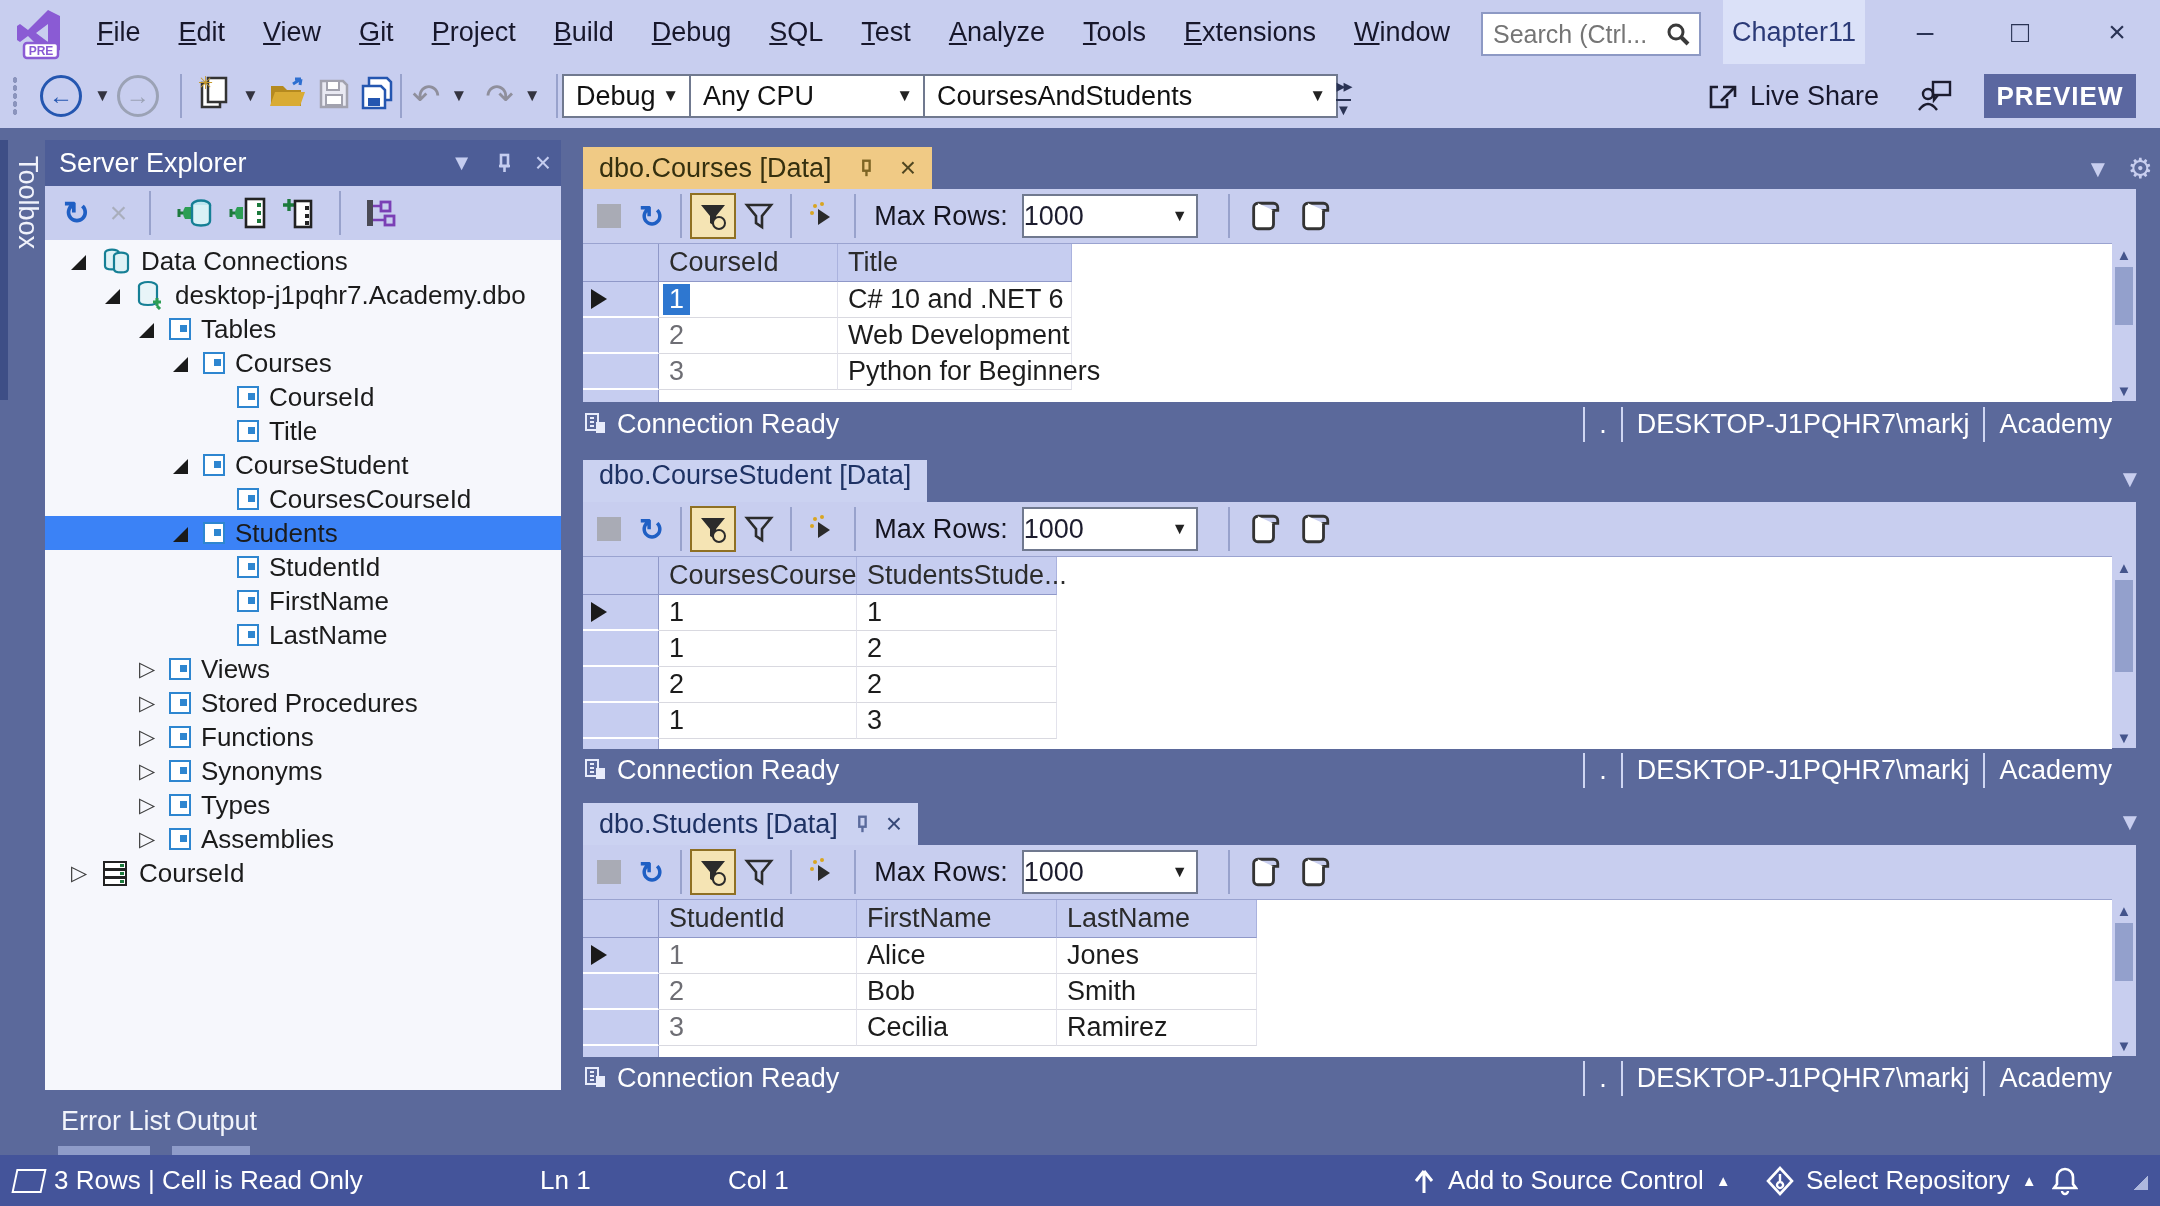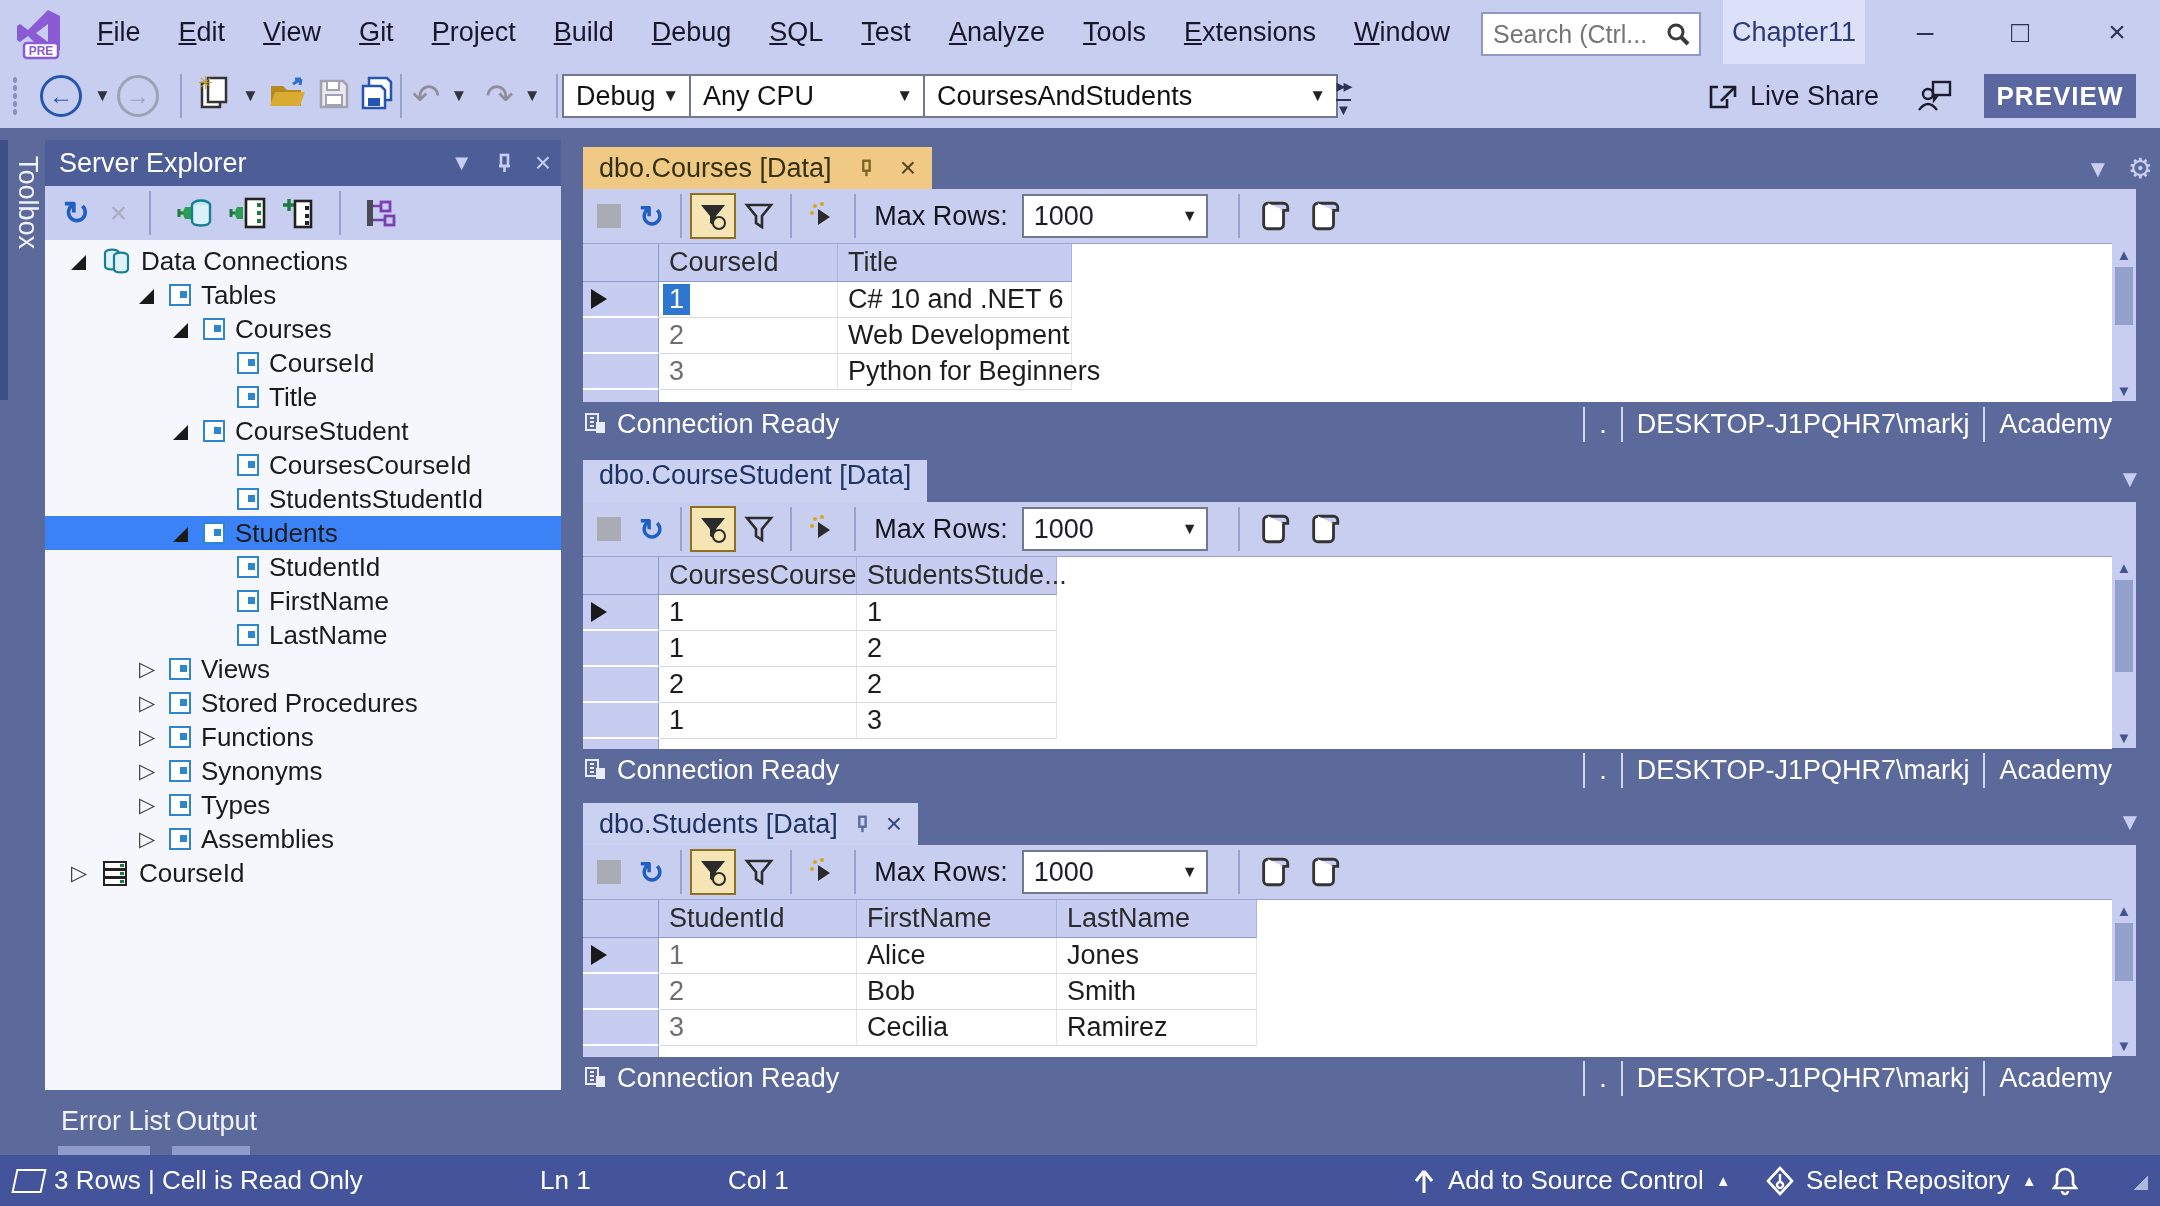--- a/index.html
+++ b/index.html
@@ -65,21 +65,21 @@
   .tab.lav{background:#cbd2f1;color:#1e3264;}
   .tab .pin,.tab .tclose{font-size:24px;opacity:.85;}
   .strip-right{position:absolute;display:flex;gap:18px;align-items:center;color:#c8ceef;font-size:24px;}
   .dtb{position:absolute;left:583px;width:1553px;height:54px;background:#c8ceef;display:flex;align-items:center;}
   .dtb .stop{width:24px;height:24px;background:#a9abb5;margin-left:14px;}
   .dtb .refresh{color:#1f5fc4;font-size:30px;font-weight:bold;margin-left:18px;}
   .fbox{width:46px;height:46px;display:flex;align-items:center;justify-content:center;}
   .fbox.on{background:#f5e4b4;border:2px solid #8f7023;box-sizing:border-box;}
   .maxrows-label{font-size:27px;color:#14141f;margin:0 14px 0 10px;}
   .maxrows{width:172px;height:40px;background:#fff;border:2px solid #70798f;display:flex;align-items:center;
-     font-size:27px;padding-left:10px;position:relative;}
+     font-size:27px;padding-left:0;position:relative;}
   .maxrows .car{position:absolute;right:8px;font-size:16px;color:#222;}
   .grid{position:absolute;left:583px;width:1529px;background:#fff;overflow:hidden;border-top:1px solid #9aa3d0;}
   .grid-header-row{display:flex;height:38px;}
   .gh-sel{width:76px;height:38px;background:#c6cdf0;border-right:1px solid #8f98c8;border-bottom:1px solid #8f98c8;box-sizing:border-box;flex:none;}
   .gh-cell{height:38px;background:#c6cdf0;border-right:1px solid #aab2de;border-bottom:1px solid #8f98c8;
      box-sizing:border-box;font-size:27px;color:#2b2b2b;display:flex;align-items:center;padding-left:10px;flex:none;}
   .grid-row{display:flex;height:36px;}
   .g-sel{width:76px;height:36px;background:#c6cdf0;border-bottom:2px solid #fff;border-right:1px solid #8f98c8;
      box-sizing:border-box;position:relative;flex:none;}
   .row-arrow{position:absolute;left:8px;top:7px;width:0;height:0;border-top:10px solid transparent;
@@ -299,20 +299,31 @@
             <svg width="30" height="28" viewBox="0 0 30 28">
               <ellipse cx="11" cy="6" rx="7" ry="3.4" fill="#dff2f6" stroke="#157f95" stroke-width="2.2"></ellipse>
               <path d="M4 6 v13 q0 3.4 7 3.4 q7 0 7 -3.4 v-13" fill="#dff2f6" stroke="#157f95" stroke-width="2.2"></path>
               <ellipse cx="20" cy="9" rx="7" ry="3.4" fill="#dff2f6" stroke="#157f95" stroke-width="2.2"></ellipse>
               <path d="M13 9 v13 q0 3.4 7 3.4 q7 0 7 -3.4 v-13" fill="#dff2f6" stroke="#157f95" stroke-width="2.2"></path>
             </svg>
           </span>
           <span class="tlabel">Data Connections</span>
         </div>
         <div class="trow">
+          <span style="margin-left: 60px; width: 22px; flex: 0 0 auto;"><span class="tw-exp" style="display: inline-block;"></span></span>
+          <span style="margin-left: 8px; display: flex;">
+            <svg width="30" height="30" viewBox="0 0 30 30">
+              <ellipse cx="13" cy="6" rx="9" ry="4" fill="#e8f4f8" stroke="#157f95" stroke-width="2.2"></ellipse>
+              <path d="M4 6 v15 q0 4 9 4 q9 0 9 -4 v-15" fill="#e8f4f8" stroke="#157f95" stroke-width="2.2"></path>
+              <path d="M22 18 v8 M18 22 h8 M22 26 l3 3" stroke="#2c9e54" stroke-width="3" fill="none"></path>
+            </svg>
+          </span>
+          <span class="tlabel">desktop-j1pqhr7.Academy.dbo</span>
+        </div>
+        <div class="trow">
           <span style="margin-left: 94px; width: 22px; flex: 0 0 auto;"><span class="tw-exp" style="display: inline-block;"></span></span>
           <span class="ticon-table" style="margin-left: 8px; display: flex;"></span>
           <span class="tlabel">Tables</span>
         </div>
         <div class="trow">
           <span style="margin-left: 128px; width: 22px; flex: 0 0 auto;"><span class="tw-exp" style="display: inline-block;"></span></span>
           <span class="ticon-table" style="margin-left: 8px; display: flex;"></span>
           <span class="tlabel">Courses</span>
         </div>
         <div class="trow">
@@ -327,25 +338,20 @@
         </div>
         <div class="trow">
           <span style="margin-left: 128px; width: 22px; flex: 0 0 auto;"><span class="tw-exp" style="display: inline-block;"></span></span>
           <span class="ticon-table" style="margin-left: 8px; display: flex;"></span>
           <span class="tlabel">CourseStudent</span>
         </div>
         <div class="trow">
           <span style="margin-left: 162px; width: 22px; flex: 0 0 auto;"></span>
           <span class="ticon-table" style="margin-left: 8px; display: flex;"></span>
           <span class="tlabel">CoursesCourseId</span>
-        </div>
-        <div class="trow">
-          <span style="margin-left: 162px; width: 22px; flex: 0 0 auto;"></span>
-          <span class="ticon-table" style="margin-left: 8px; display: flex;"></span>
-          <span class="tlabel">StudentsStudentId</span>
         </div>
         <div class="trow selected">
           <span style="margin-left: 128px; width: 22px; flex: 0 0 auto;"><span class="tw-exp" style="display: inline-block;"></span></span>
           <span class="ticon-table" style="margin-left: 8px; display: flex;"></span>
           <span class="tlabel">Students</span>
         </div>
         <div class="trow">
           <span style="margin-left: 162px; width: 22px; flex: 0 0 auto;"></span>
           <span class="ticon-table" style="margin-left: 8px; display: flex;"></span>
           <span class="tlabel">StudentId</span>

